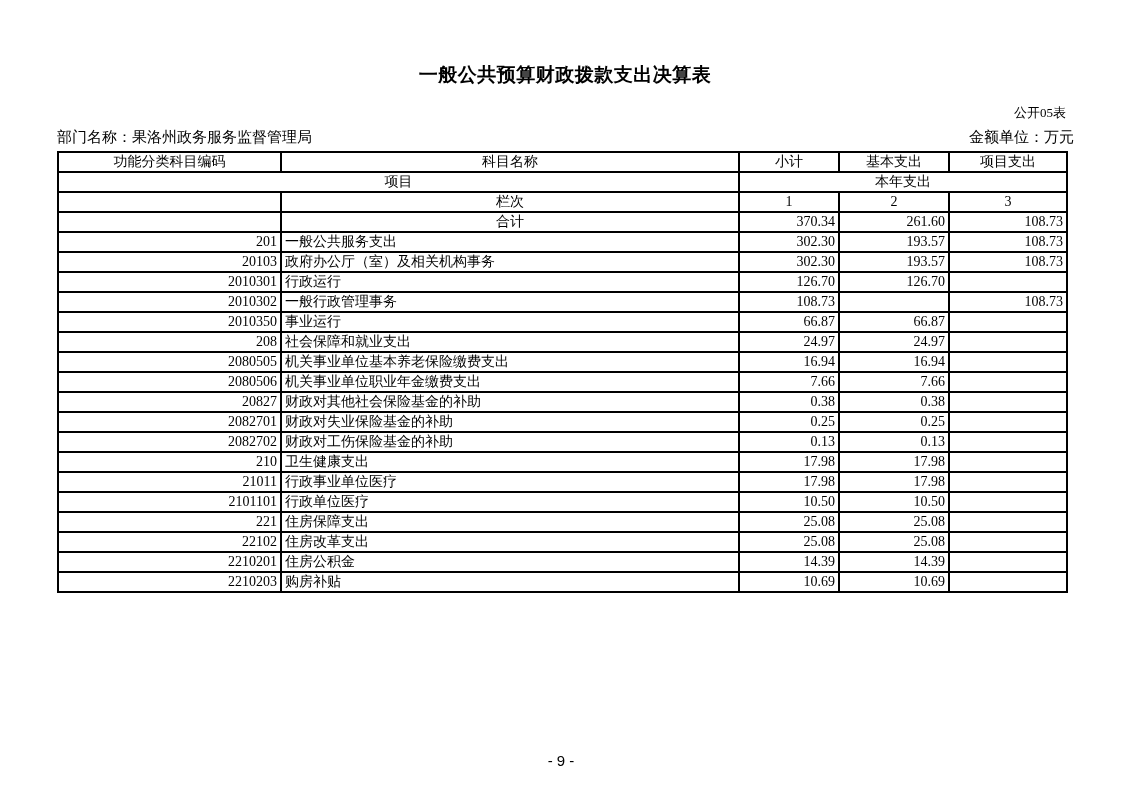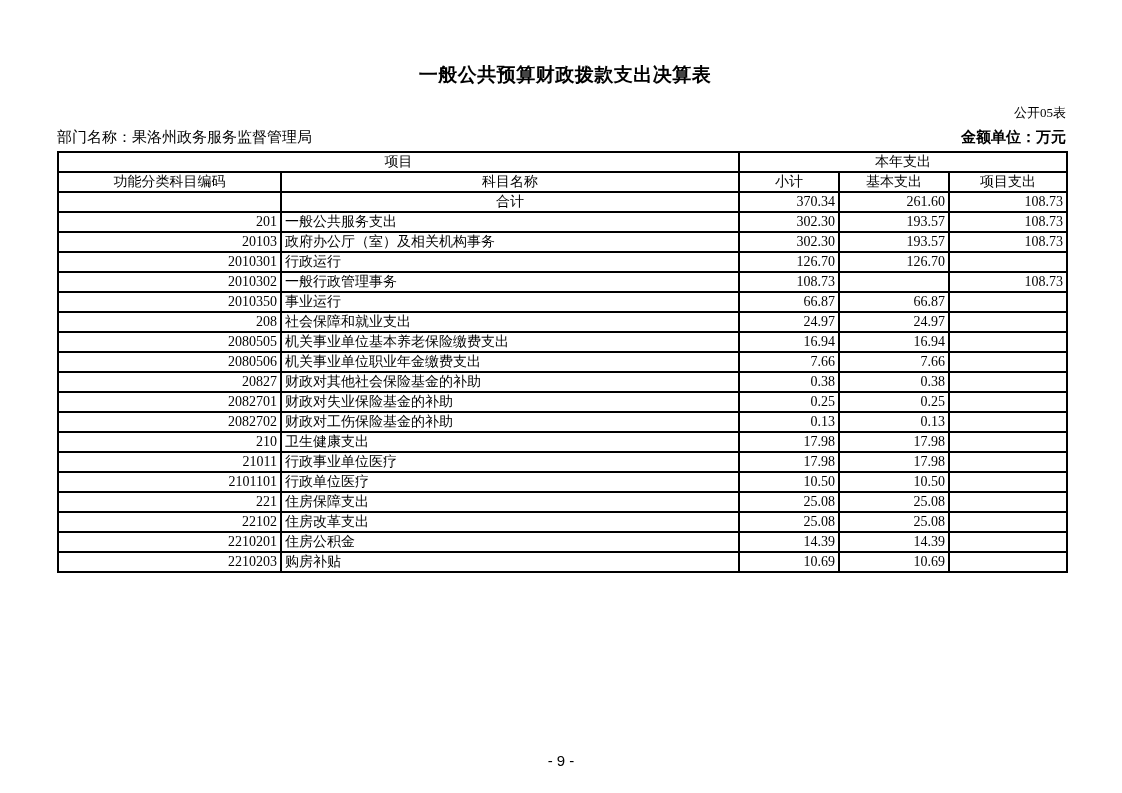--- a/index.html
+++ b/index.html
@@ -32,23 +32,22 @@
   }
   .dept-name {
     position: absolute;
     top: 128px;
     left: 57px;
     font-size: 15px;
   }
   .unit-label {
     position: absolute;
     top: 128px;
-    right: 56px;
+    right: 48px;
     font-size: 15px;
-    font-weight: bold;
   }
   table.fin-table {
     position: absolute;
     top: 151px;
     left: 57px;
     width: 1009px;
     border-collapse: collapse;
     table-layout: fixed;
     font-size: 14px;
   }
@@ -86,31 +85,38 @@
 <table class="fin-table">
   <colgroup>
     <col style="width:223px">
     <col style="width:458px">
     <col style="width:100px">
     <col style="width:110px">
     <col style="width:118px">
   </colgroup>
   <thead>
     <tr>
-      <th class="hdr" colspan="2">项目</th>
-      <th class="hdr" colspan="3">本年支出</th>
-    </tr>
-    <tr>
       <th class="hdr">功能分类科目编码</th>
       <th class="hdr">科目名称</th>
       <th class="hdr">小计</th>
       <th class="hdr">基本支出</th>
       <th class="hdr">项目支出</th>
     </tr>
     <tr>
+      <th class="hdr" colspan="2">项目</th>
+      <th class="hdr" colspan="3">本年支出</th>
+    </tr>
+    <tr>
+      <td class="center"></td>
+      <td class="center">栏次</td>
+      <td class="center">1</td>
+      <td class="center">2</td>
+      <td class="center">3</td>
+    </tr>
+    <tr>
       <td class="center"></td>
       <td class="center">合计</td>
       <td class="num">370.34</td>
       <td class="num">261.60</td>
       <td class="num">108.73</td>
     </tr>
   </thead>
   <tbody id="data-rows">
       <tr>
     <td class="code">201</td>

